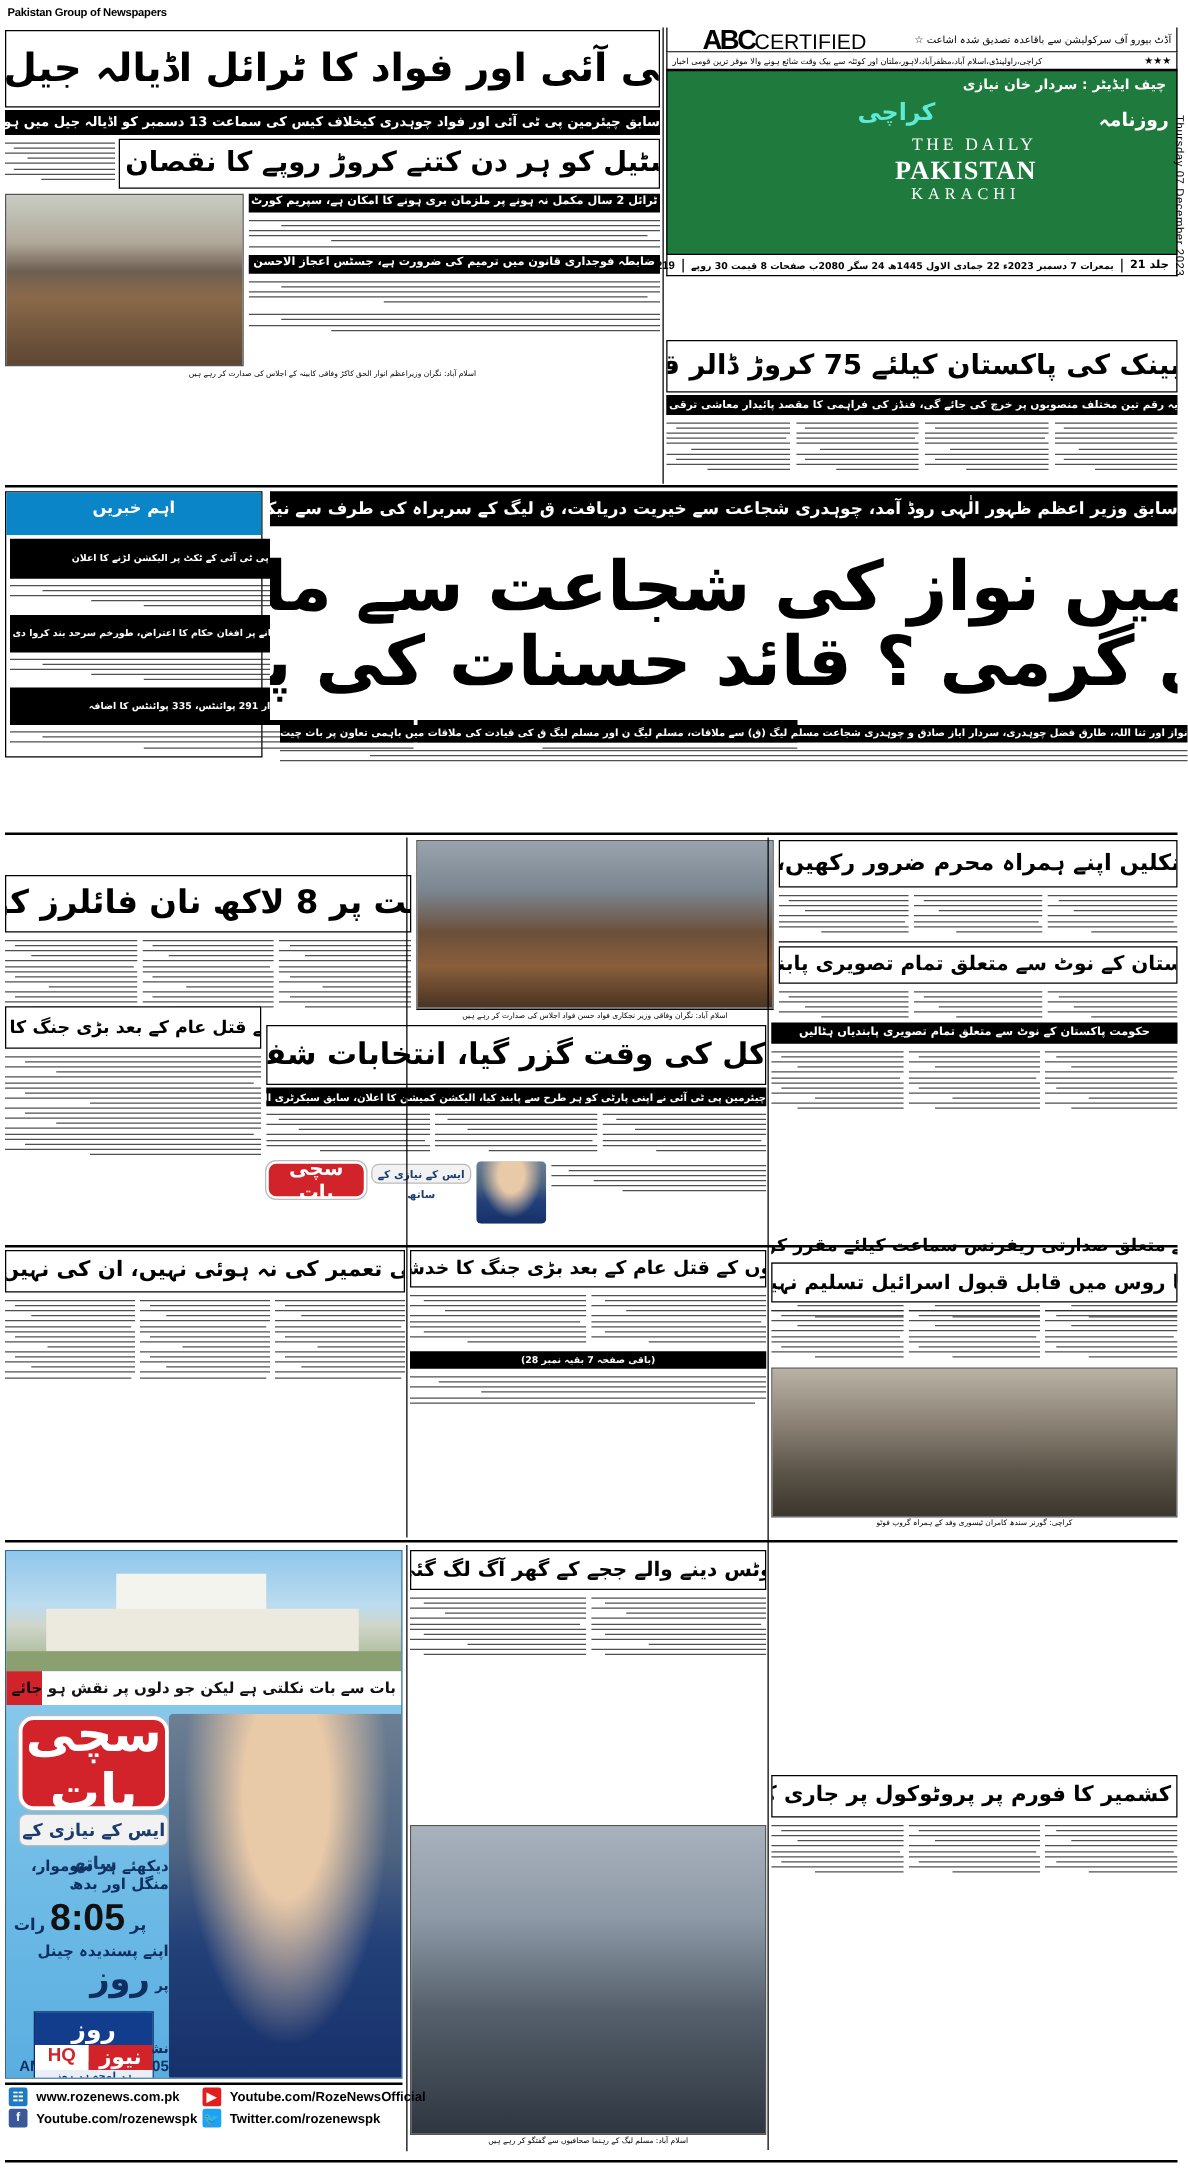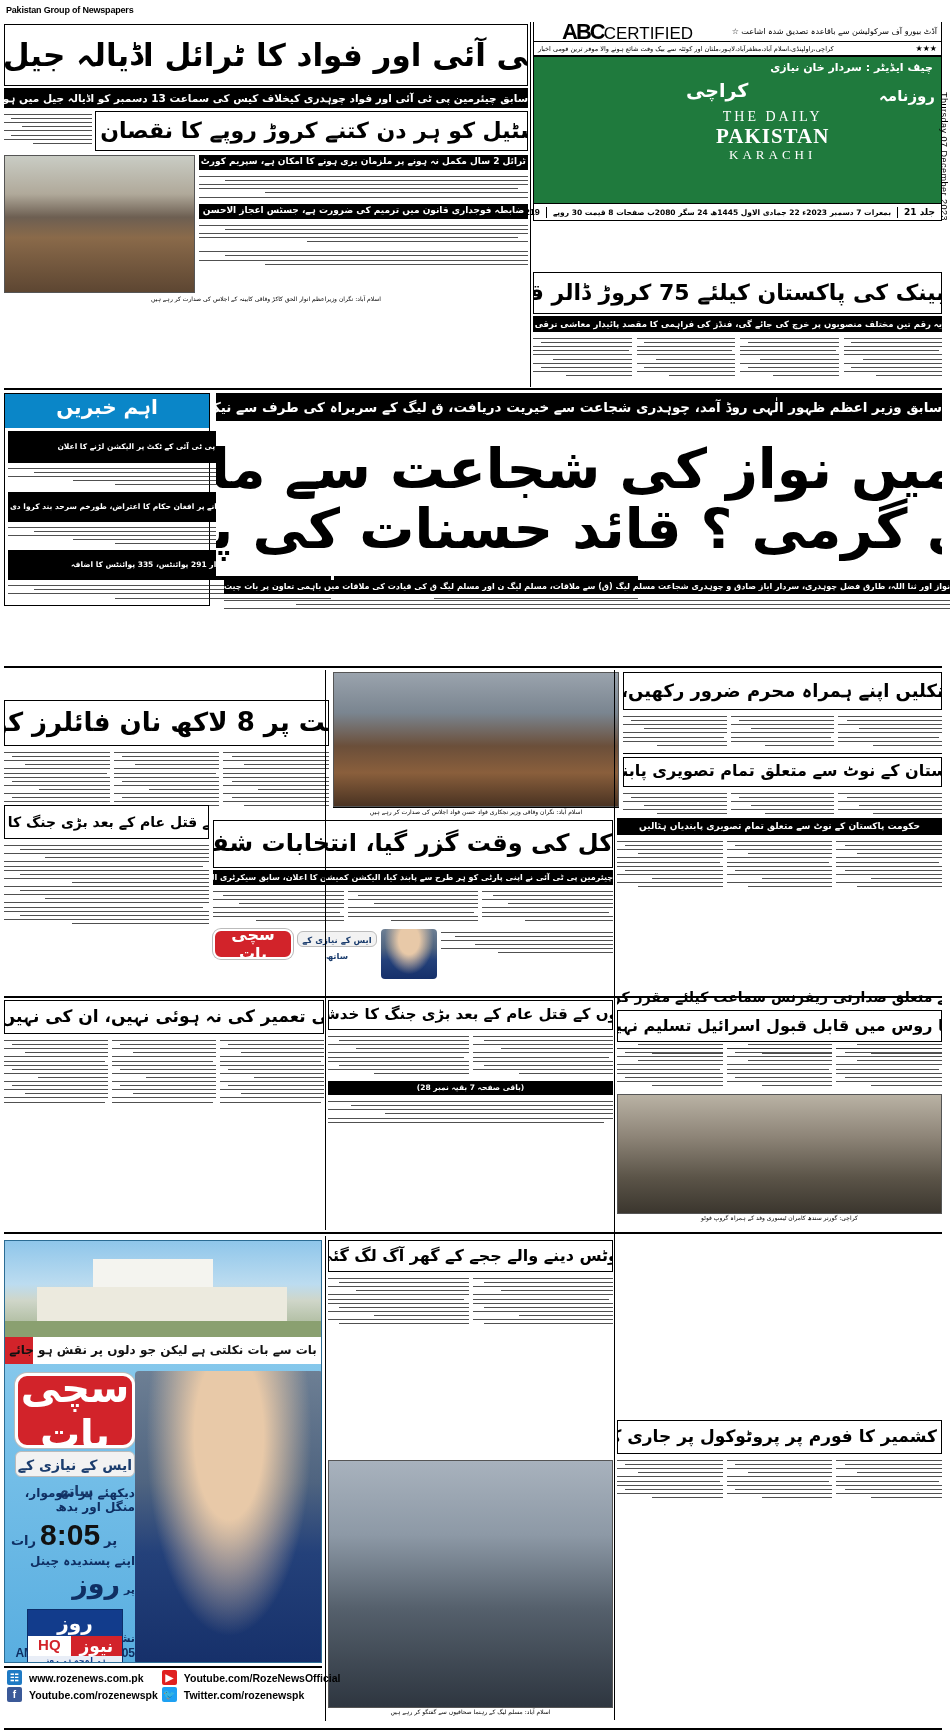--- a/index.html
+++ b/index.html
@@ -83,21 +83,21 @@
   .stars-row {
     display: flex; align-items: center; justify-content: space-between;
     border-bottom: 1.5px solid #000; padding: 0 4px; background: #fff;
     direction: rtl;
   }
   .green-panel {
     background: #1f7a3d; position: relative; overflow: hidden;
     display: flex; align-items: center; justify-content: center;
   }
   .eng-title { color:#fff; text-align:center; font-family:"Liberation Serif", serif; line-height:1.12; }
-  .eng-title .l1 { letter-spacing: 3px; }
+  .eng-title .l1 { letter-spacing: 3px; text-align: right; }
   .eng-title .l2 { font-weight: bold; letter-spacing: 1px; }
   .eng-title .l3 { letter-spacing: 4px; }
   .vol-row {
     display: flex; border: 1.5px solid #000; border-top: none;
     align-items: center; direction: rtl; background: #fff;
   }
   .vol-cell { padding: 1px 6px; white-space: nowrap; }
   .vol-mid { flex: 1; text-align: center; border-right: 1px solid #000; border-left: 1px solid #000; }
 
   .daterail {
@@ -184,21 +184,21 @@
       <div class="urdu" style="font-size:8px;">آڈٹ بیورو آف سرکولیشن سے باقاعدہ تصدیق شدہ اشاعت ☆</div>
     </div>
     <div class="stars-row" style="height:14px; border-left:1.5px solid #000;border-right:1.5px solid #000;">
       <div style="font-size:8px;">★★★</div>
       <div style="font-size:6.5px;">کراچی،راولپنڈی،اسلام آباد،مظفرآباد،لاہور،ملتان اور کوئٹہ سے بیک وقت شائع ہونے والا موقر ترین قومی اخبار</div>
     </div>
 
     <div class="green-panel" style="height:148px; border:1.5px solid #000;">
       <div style="position:absolute; top:4px; right:8px; color:#fff; font-size:11px; font-weight:bold; direction:rtl;">چیف ایڈیٹر : سردار خان نیازی</div>
       <div style="position:absolute; right:6px; top:30px; color:#fff; font-size:15px; font-weight:bold; direction:rtl; letter-spacing:-1px;">روزنامہ</div>
-      <div style="position:absolute; left:152px; top:22px; color:#ffffff; font-size:19px; font-weight:bold; direction:rtl;">کراچی</div>
+      <div style="position:absolute; left:152px; top:22px; color:#5eead4; font-size:19px; font-weight:bold; direction:rtl;">کراچی</div>
       <div class="eng-title" style="position:absolute; left:182px; top:52px;">
         <div class="l1" style="font-size:14px;">THE DAILY</div>
         <div class="l2" style="font-size:21px;">PAKISTAN</div>
         <div class="l3" style="font-size:13px;">KARACHI</div>
       </div>
     </div>
 
     <div class="vol-row" style="height:17px; font-size:9px; font-weight:bold;">
       <div class="vol-cell">جلد 21</div>
       <div class="vol-cell vol-mid" style="font-size:7.5px;">بمعرات 7 دسمبر 2023ء 22 جمادی الاول 1445ھ 24 سگر 2080ب  صفحات 8  قیمت 30 روپے</div>
@@ -314,21 +314,21 @@
           <div class="tl s3"></div>
           <div class="tl s1"></div>
           <div class="tl s2"></div>
         <div class="tl s1"></div>
           <div class="tl s5"></div>
       </div>
     </div>
   </div>
 
   <div style="position:absolute; left:4px; top:393px; width:206px; border:1.5px solid #000;">
-    <div class="blue-head" style="height:34px; font-size:20px; line-height:26px;">اہم خبریں</div>
+    <div class="blue-head" style="height:34px; font-size:13px; line-height:26px;">اہم خبریں</div>
 
     <div style="display:grid; grid-template-columns:1fr 1fr; gap:3px; padding:3px;">
       <div>
         <div class="mini-black" style="font-size:7.5px; height:32px; display:flex; align-items:center;">شعیب شاہین کا این اے 46 سے پی ٹی آئی کے ٹکٹ پر الیکشن لڑنے کا اعلان</div>
         <div class="body-col" style="margin-top:2px;">
           <div class="tl s1"></div>
             <div class="tl s2"></div>
             <div class="tl s1"></div>
             <div class="tl s3"></div>
           <div class="tl s5"></div>

